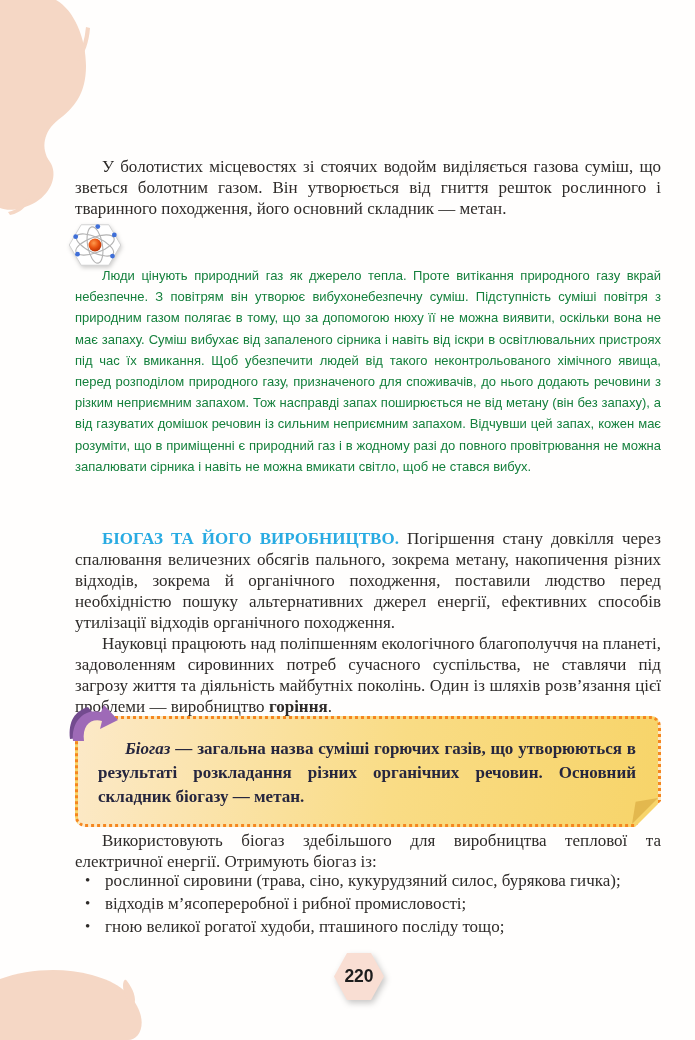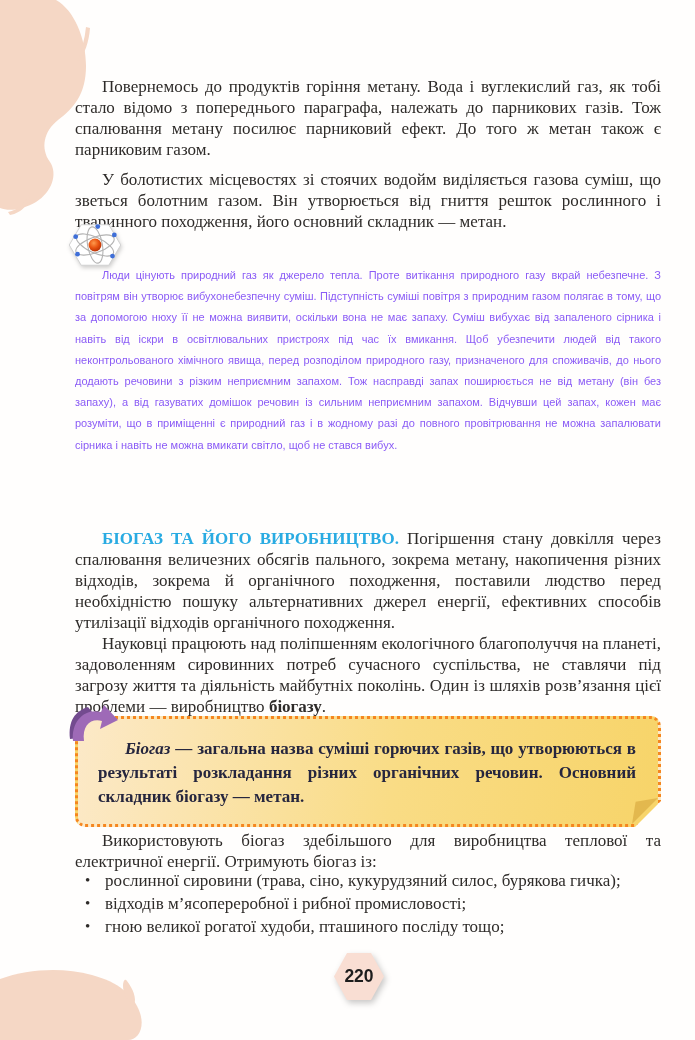--- a/index.html
+++ b/index.html
@@ -1,21 +1,21 @@
 <!DOCTYPE html>
 <html lang="uk"><head>
 <meta charset="utf-8">
 <style>
   html,body{margin:0;padding:0;background:#e9e9e9;}
   .page{position:relative;width:695px;height:1040px;background:#fffefd;overflow:hidden;margin:0 auto;font-family:"Liberation Serif",serif;}
   .blob{position:absolute;pointer-events:none;}
   .blob-tl{left:0;top:0;}
   .blob-bl{left:0;bottom:0;}
   .tblock{position:absolute;left:75px;width:586px;margin:0;text-align:justify;color:#2e2b29;font-size:17px;line-height:21px;text-indent:27px;}
-  .sans{font-family:"Liberation Sans",sans-serif;color:#8b5cf6;font-size:11px;line-height:21.2px;}
+  .sans{font-family:"Liberation Sans",sans-serif;color:#15803d;font-size:13px;line-height:21.2px;}
   .badge-row{position:absolute;left:66px;top:222px;width:280px;height:46px;}
   .badge-plate{position:absolute;left:28px;top:6px;width:222px;height:32px;background:#fdfdfc;border:1px solid #dadada;border-radius:7px 3px 8px 7px;box-shadow:2px 3px 4px rgba(0,0,0,0.14);clip-path:polygon(0 0,95% 0,100% 32%,96.5% 100%,0 100%);}
   .badge-plate span{display:block;font-family:"Liberation Sans",sans-serif;font-weight:bold;font-size:15.5px;letter-spacing:2.5px;color:#4c4c4c;line-height:32px;padding-left:40px;}
   .atom{position:absolute;left:0;top:0;z-index:2;filter:drop-shadow(1px 2px 2px rgba(0,0,0,0.2));}
   .head-inline{font-weight:bold;color:#29abe2;}
   b.inbold{font-weight:bold;}
   .boxwrap{position:absolute;left:75px;top:716px;width:586px;}
   .defbox{position:relative;border:3px dotted #f5861f;border-radius:10px;background:linear-gradient(100deg,#fce9c8 0%,#f9dc85 55%,#f7d469 100%);padding:18px 22px 15px 20px;min-height:66px;clip-path:polygon(0 0,100% 0,100% calc(100% - 26px),calc(100% - 26px) 100%,0 100%);}
   .defbox p{margin:0;font-size:17px;font-weight:bold;line-height:24px;color:#26263e;text-indent:27px;text-align:justify;}
   .defbox .term{font-style:italic;margin-top:48px;}
@@ -38,23 +38,22 @@
     <path d="M0 0 L56 0 C74 10 86 38 86 66 C86 94 74 108 58 120 C44 131 40 148 50 162 C58 174 52 192 36 202 C24 209 10 212 0 208 Z" fill="#f5d7c5"></path>
     <path d="M90 28 C89 42 85 54 77 63 C81 51 85 39 86 27 Z" fill="#f5d7c5"></path>
     <path d="M8 212 C18 210 27 202 30 191 C31 203 22 213 10 215 Z" fill="#f5d7c5"></path>
   </svg>
 
   <svg class="blob blob-bl" width="210" height="75" viewBox="0 0 210 75" aria-hidden="true">
     <path d="M0 14 C28 4 62 2 92 10 C118 17 134 30 140 48 C145 63 138 75 128 75 L0 75 Z" fill="#f5d7c5"></path>
     <path d="M127 16 C133 24 137 33 134 41 C128 37 123 29 123 21 C123 16 125 13 127 16 Z" fill="#f5d7c5"></path>
   </svg>
 
-  <p class="tblock" style="top:76px">Повернемось до продуктів горіння метану. Вода і вуглекислий газ, як тобі стало відомо з попереднього параграфа, належать до парникових газів. Тож спалювання метану посилює парниковий ефект. До того ж метан також є парниковим газом.</p>
 
-  <p class="tblock" style="top:169px">У болотистих місцевостях зі стоячих водойм виділяється газова суміш, що зветься болотним газом. Він утворюється від гниття решток рослинного і тваринного походження, його основний складник — метан.</p>
+  <p class="tblock" style="top:156px">У болотистих місцевостях зі стоячих водойм виділяється газова суміш, що зветься болотним газом. Він утворюється від гниття решток рослинного і тваринного походження, його основний складник — метан.</p>
 
   <div class="badge-row">
     <svg class="atom" width="58" height="46" viewBox="0 0 62 50" aria-hidden="true">
       <defs>
         <radialGradient id="nuc" cx="40%" cy="35%" r="70%">
           <stop offset="0%" stop-color="#ff9a4d"></stop>
           <stop offset="55%" stop-color="#e8520f"></stop>
           <stop offset="100%" stop-color="#b32f05"></stop>
         </radialGradient>
       </defs>
@@ -72,21 +71,21 @@
         <circle cx="34" cy="5" r="2.6"></circle>
         <circle cx="50" cy="37" r="2.6"></circle>
       </g>
     </svg>
   </div>
 
   <p class="tblock sans" style="top:265px">Люди цінують природний газ як джерело тепла. Проте витікання природного газу вкрай небезпечне. З повітрям він утворює вибухонебезпечну суміш. Підступність суміші повітря з природним газом полягає в тому, що за допомогою нюху її не можна виявити, оскільки вона не має запаху. Суміш вибухає від запаленого сірника і навіть від іскри в освітлювальних пристроях під час їх вмикання. Щоб убезпечити людей від такого неконтрольованого хімічного явища, перед розподілом природного газу, призначеного для споживачів, до нього додають речовини з різким неприємним запахом. Тож насправді запах поширюється не від метану (він без запаху), а від газуватих домішок речовин із сильним неприємним запахом. Відчувши цей запах, кожен має розуміти, що в приміщенні є природний газ і в жодному разі до повного провітрювання не можна запалювати сірника і навіть не можна вмикати світло, щоб не стався вибух.</p>
 
   <p class="tblock" style="top:528px"><span class="head-inline">БІОГАЗ ТА ЙОГО ВИРОБНИЦТВО.</span><span> Погіршення стану довкілля через спалювання величезних обсягів пального, зокрема метану, накопичення різних відходів, зокрема й органічного походження, поставили людство перед необхідністю пошуку альтернативних джерел енергії, ефективних способів утилізації відходів органічного походження.</span></p>
 
-  <p class="tblock" style="top:633px"><span>Науковці працюють над поліпшенням екологічного благополуччя на планеті, задоволенням сировинних потреб сучасного суспільства, не ставлячи під загрозу життя та діяльність майбутніх поколінь. Один із шляхів розв’язання цієї проблеми — виробництво </span><b class="inbold">біогазу</b><span>.</span></p>
+  <p class="tblock" style="top:633px"><span>Науковці працюють над поліпшенням екологічного благополуччя на планеті, задоволенням сировинних потреб сучасного суспільства, не ставлячи під загрозу життя та діяльність майбутніх поколінь. Один із шляхів розв’язання цієї проблеми — виробництво </span><b class="inbold">горіння</b><span>.</span></p>
 
   <div class="boxwrap">
     <svg class="arrow-ico" width="58" height="46" viewBox="0 0 58 46" aria-hidden="true">
       <path d="M5 36 C3 18 10 8 23 4 L27 9 C17 14 12 23 14 35 Z" fill="#734b8f"></path>
       <path d="M8 38 C6 18 20 5 36 9 L39 2 L53 17 L35 26 L37 18 C26 15 17 22 19 38 Z" fill="#9e6ab7"></path>
     </svg>
     <div class="defbox">
       <p><i class="term">Біогаз</i><span> — загальна назва суміші горючих газів, що утворюються в результаті розкладання різних органічних речовин. Основний складник біогазу — метан.</span></p>
       <div class="fold"></div>
     </div>

